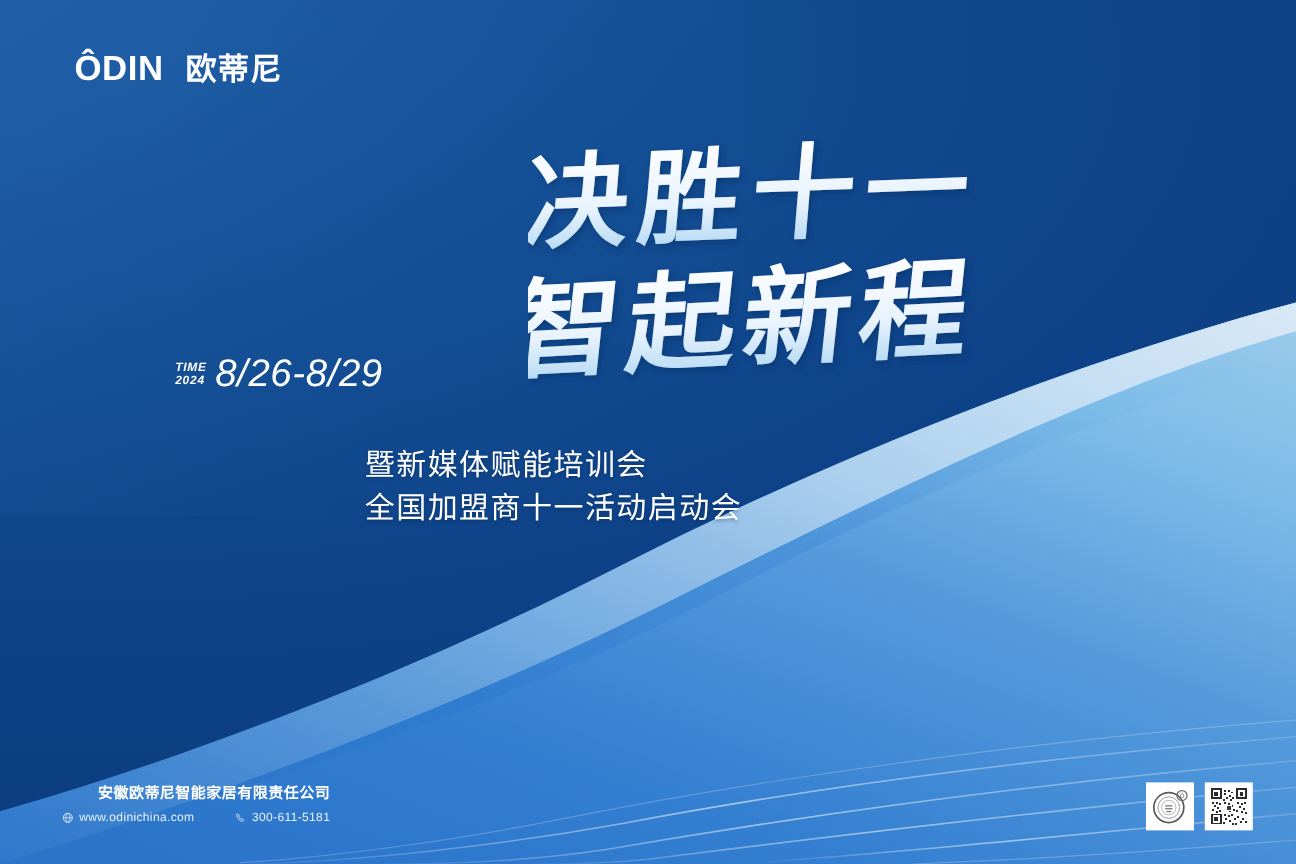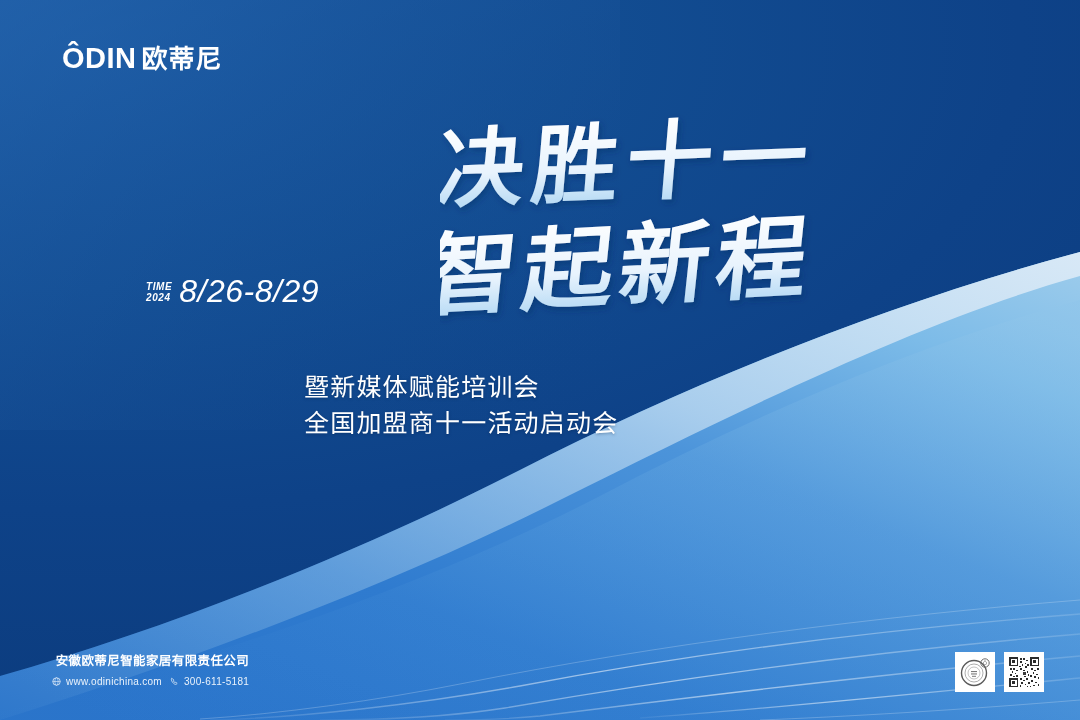--- a/index.html
+++ b/index.html
@@ -49,21 +49,21 @@
     letter-spacing: 0.5px;
     line-height: 1;
     font-family: "Liberation Sans", "DejaVu Sans", sans-serif;
   }
   .logo-cn {
     color: #ffffff;
     font-size: 26px;
     font-weight: 700;
     line-height: 1;
     letter-spacing: 1px;
-    margin-left: 3px;
+    margin-left: 16px;
     font-family: "DejaVu Sans", "Liberation Sans", sans-serif;
   }
 
   
   .headline {
     position: absolute;
     left: 440px;
     top: 112px;
     width: 470px;
     height: 225px;
@@ -89,20 +89,21 @@
     line-height: 1.12;
     letter-spacing: 0.6px;
     padding-bottom: 3px;
   }
   .date-range {
     color: #ffffff;
     font-size: 32px;
     font-weight: 400;
     line-height: 0.95;
     letter-spacing: 0.5px;
+    margin-top: 20px;
   }
 
   
   .tagline {
     position: absolute;
     left: 306px;
     top: 303px;
     color: #e3ecf7;
     font-size: 11px;
     font-weight: 400;
@@ -139,21 +140,21 @@
     letter-spacing: 0.4px;
     line-height: 1.2;
     font-family: "DejaVu Sans", "Liberation Sans", sans-serif;
     white-space: nowrap;
     text-align: right;
   }
   .footer-contacts {
     margin-top: 8px;
     display: flex;
     align-items: center;
-    gap: 8px;
+    gap: 34px;
   }
   .contact {
     display: flex;
     align-items: center;
     gap: 5px;
     color: #eaf2fb;
     font-size: 10px;
     letter-spacing: 0.3px;
     white-space: nowrap;
   }

